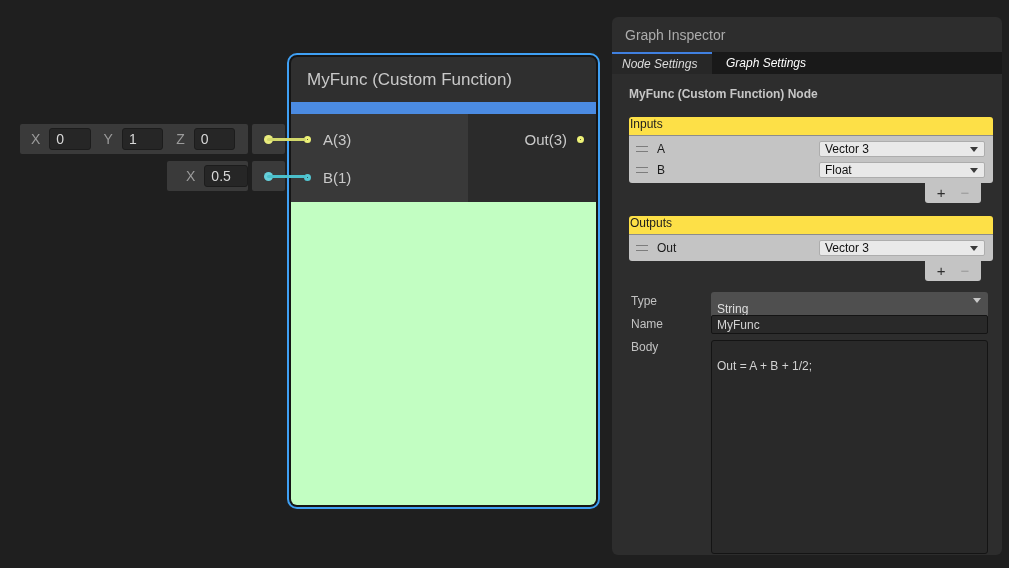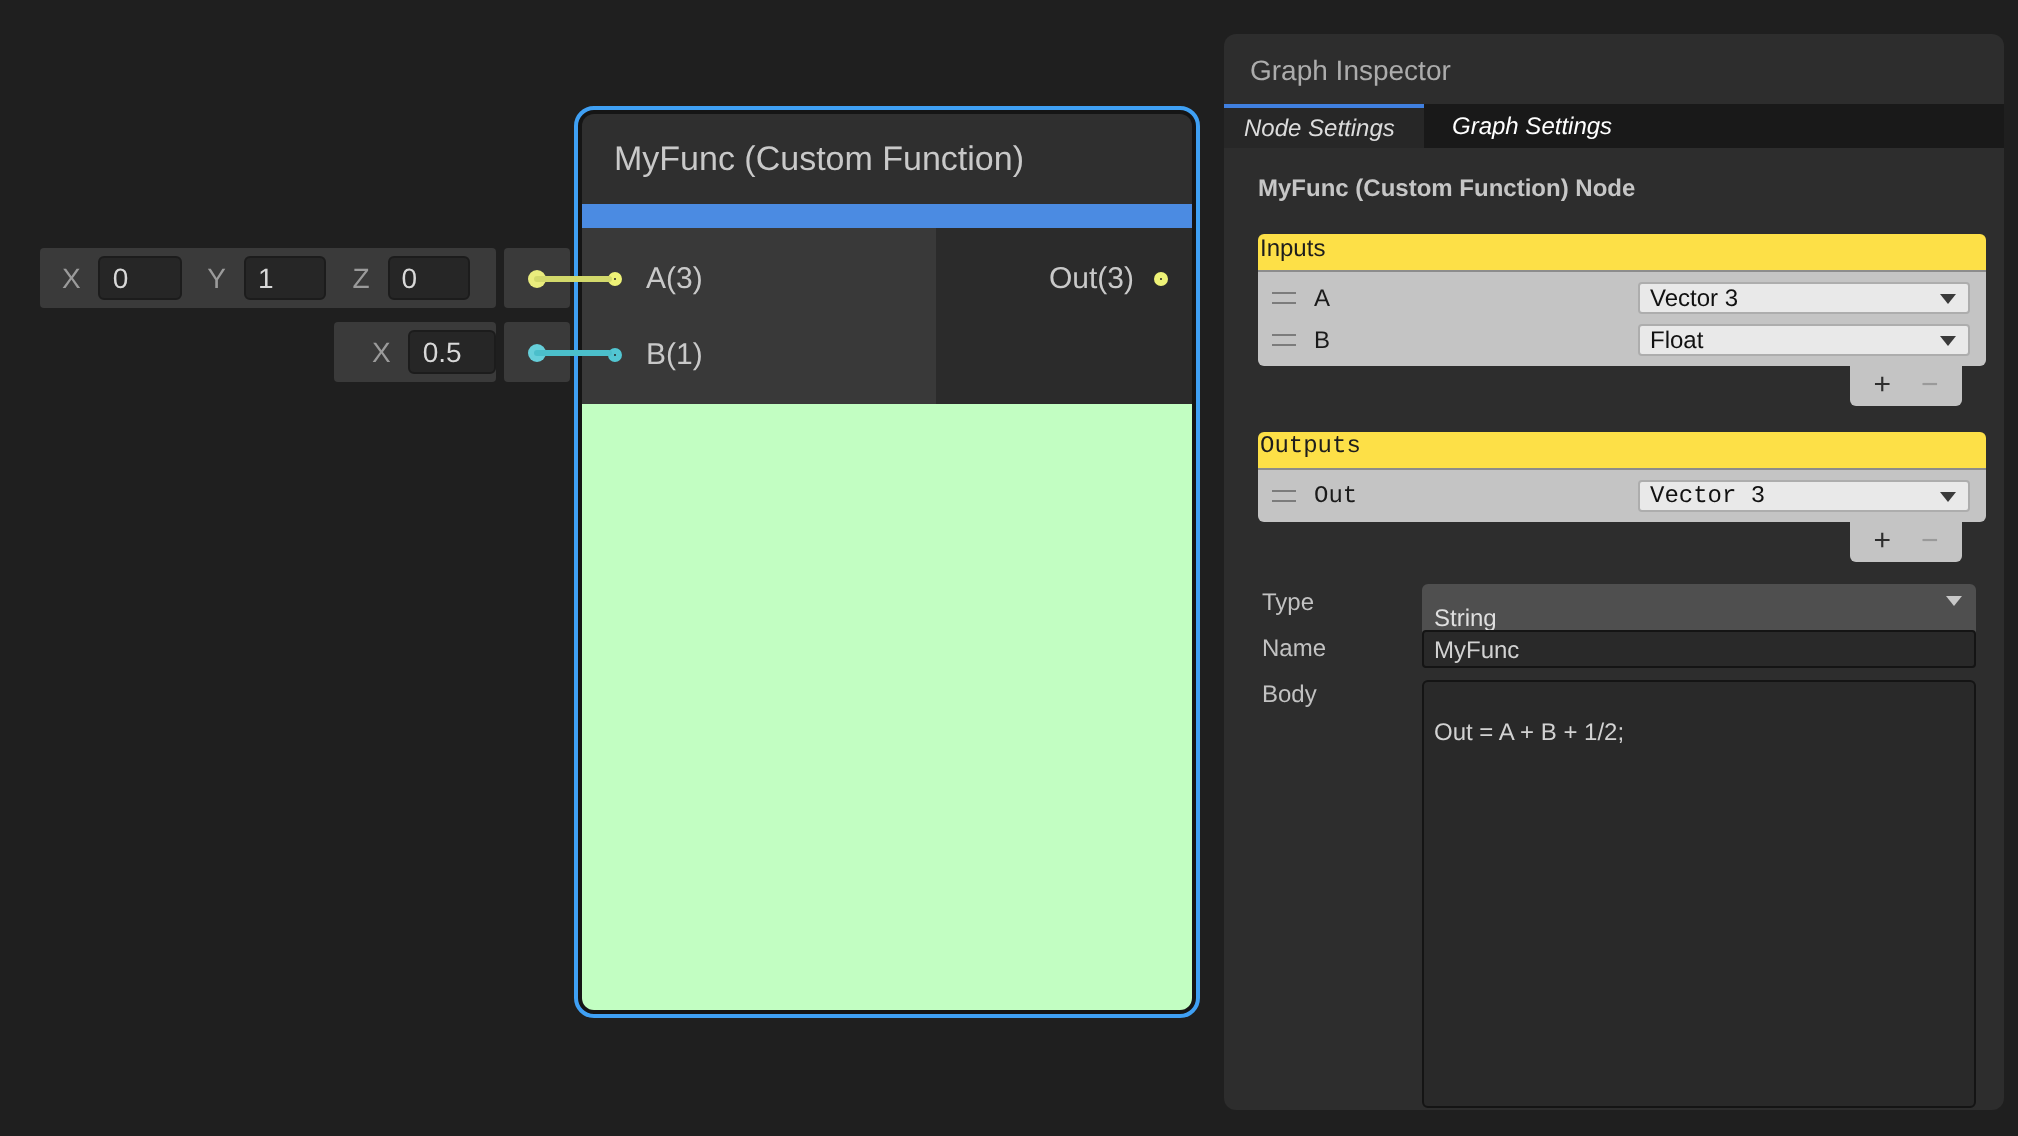--- a/index.html
+++ b/index.html
@@ -58,21 +58,21 @@
                 color:#ACACAC; font-size:14px; }
   .tab-strip { height:22px; background:#191919; display:flex;font-style:italic; }
   .tab { display:flex; align-items:center; font-size:12px; }
   .tab-active { width:100px; background:#272727; border-top:2px solid #4080E0;
                 color:#DCDCDC; padding-left:10px; }
   .tab-inactive { color:#ffffff; padding:0 14px; }
   .insp-heading { margin:13px 0 0 17px; font-size:12px; font-weight:bold; color:#C6C6C6; }
 
   .listbox { position:absolute; left:17px; width:364px; border-radius:3px; }
   .listbox-inputs  { top:100px; }
-  .listbox-outputs { top:199px;font-family:Liberation Mono, monospace; }
+  .listbox-outputs { top:199px; }
   .lb-header { height:19px; background:#fde047; border-bottom:1px solid #8C8C8C;
                border-radius:3px 3px 0 0; font-size:12px; color:#1D1D1D;
                display:flex; padding-left:1px; }
   .lb-body { background:#C4C4C4; border-radius:0 0 3px 3px; padding:2px 0 3px; }
   .lb-row { height:21px; display:flex; align-items:center; padding:0 8px 0 7px; }
   .drag-handle { width:12px; height:6px; border-top:1px solid #7C7C7C;
                  border-bottom:1px solid #7C7C7C; margin-right:9px; }
   .lb-name { flex:1; font-size:12px; color:#1A1A1A; }
   .lb-dropdown { width:166px; height:16px; background:#E9E9E9; border:1px solid #ADADAD;
                  border-radius:2px; display:flex; align-items:center; font-size:12px;

